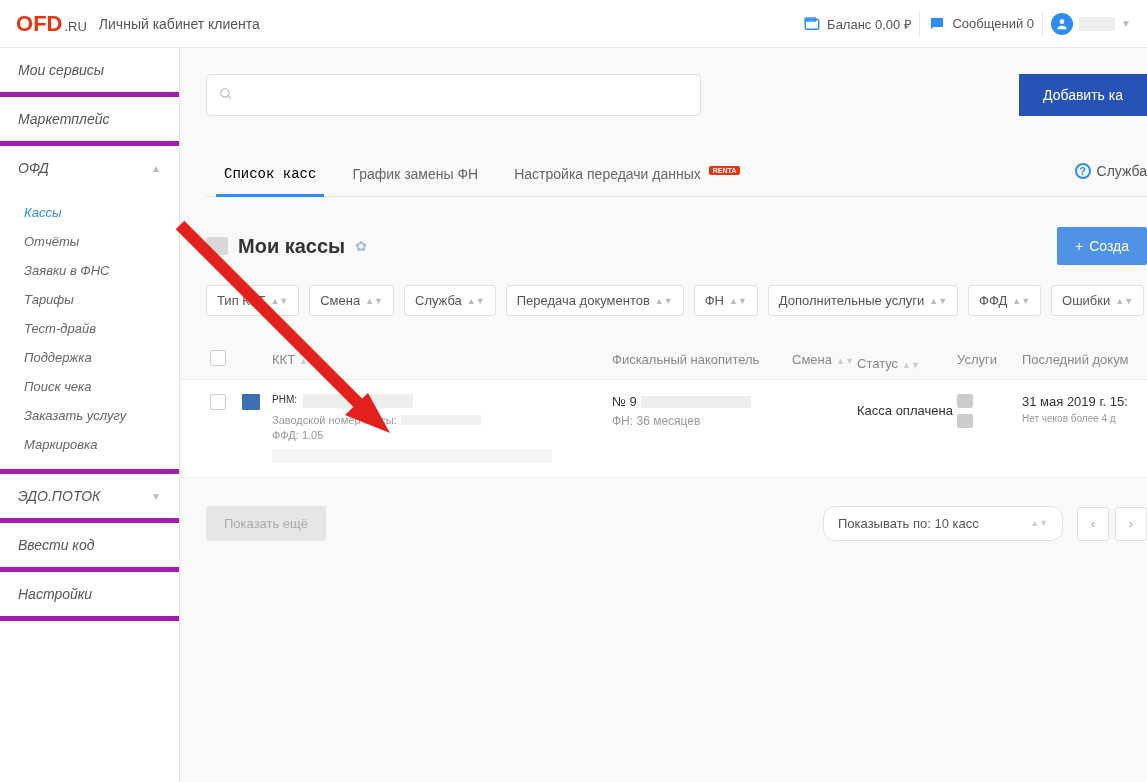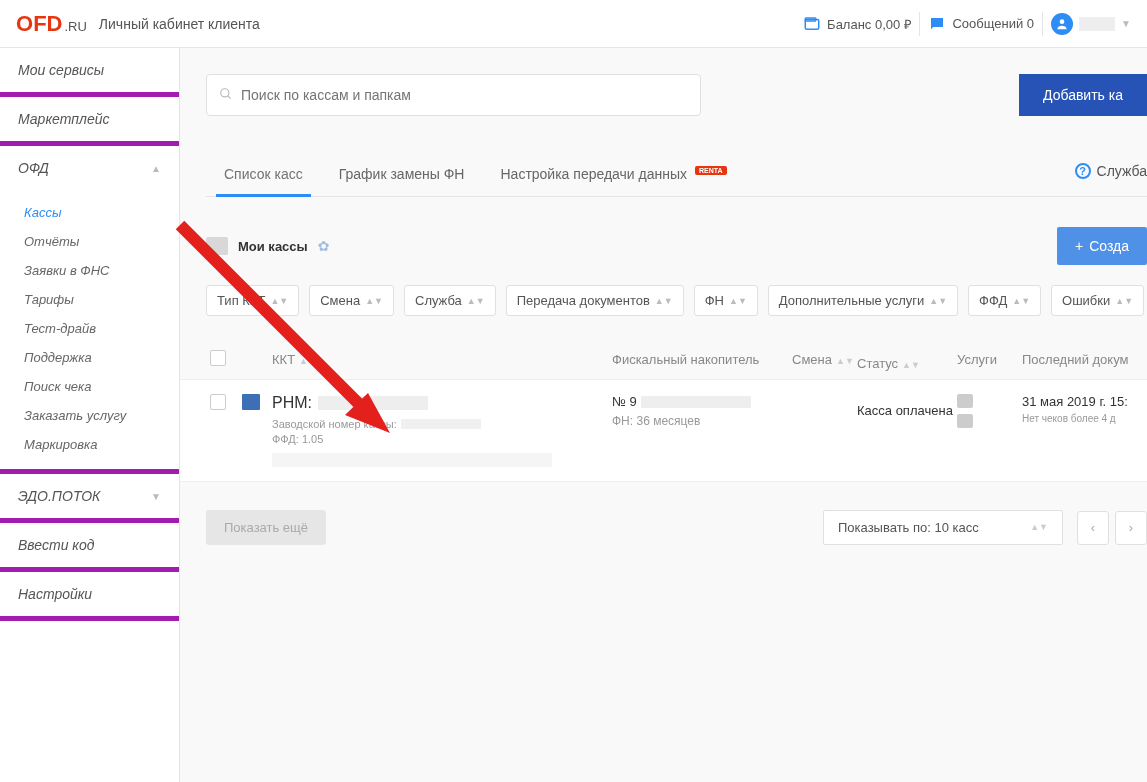--- a/index.html
+++ b/index.html
@@ -33,30 +33,30 @@
 
 .search-row { display: flex; align-items: center; gap: 20px; }
 .search-box { width: 495px; height: 42px; border: 1px solid #e0e0e0; border-radius: 4px; background: #fff; display: flex; align-items: center; padding: 0 12px; }
 .search-box input { border: none; outline: none; font-size: 14px; flex: 1; color: #333; background: transparent; }
 .search-ic { color: #bbb; margin-right: 8px; font-size: 14px; }
 .add-kkt-btn { margin-left: auto; height: 42px; background: #2653b5; color: #fff; border: none; padding: 0 24px; font-size: 14px; cursor: pointer; }
 
 
 .tabs { display: flex; align-items: center; margin-top: 40px; border-bottom: 1px solid #e5e5e5; padding-right: 0; position: relative; }
 .tab { padding: 10px 18px 14px; font-size: 14px; color: #666; cursor: pointer; position: relative; }
-.tab.active { color: #737373; }
+.tab.active { color: #000000; font-family: Liberation Mono, monospace; }
 .tab.active::after { content: ""; position: absolute; left: 10px; right: 10px; bottom: -1px; height: 3px; background: #2e8df5; }
 .badge-new { display: inline-block; background: #e6350f; color: #fff; font-size: 7px; padding: 1px 4px; border-radius: 2px; margin-left: 4px; vertical-align: top; font-weight: 700; }
 .tabs-right { margin-left: auto; display: flex; align-items: center; gap: 6px; color: #555; font-size: 14px; cursor: pointer; padding-bottom: 10px; }
 .help-ic { color: #2e8df5; width: 16px; height: 16px; border-radius: 50%; border: 2px solid #2e8df5; display: inline-flex; align-items: center; justify-content: center; font-size: 11px; font-weight: 700; }
 
 
 .section-title-row { display: flex; align-items: center; margin-top: 30px; }
 .folder-ic { width: 22px; height: 18px; background: #d8d8d8; border-radius: 2px; margin-right: 10px; }
-.section-title { font-size: 13px; font-weight: 600; color: #333; }
+.section-title { font-size: 20px; font-weight: 600; color: #333; }
 .gear-ic { color: #9fbce0; margin-left: 10px; font-size: 14px; cursor: pointer; }
 .create-btn { margin-left: auto; height: 38px; background: #4f91e6; color: #fff; border: none; padding: 0 18px; font-size: 14px; cursor: pointer; display: flex; align-items: center; gap: 6px; border-radius: 2px; }
 
 
 .filters { display: flex; gap: 10px; margin-top: 20px; flex-wrap: wrap; }
 .pill { border: 1px solid #e0e0e0; background: #fff; border-radius: 3px; padding: 7px 10px; font-size: 13px; color: #555; display: flex; align-items: center; gap: 5px; cursor: pointer; }
 .pill .srt { color: #bbb; font-size: 9px; line-height: 8px; display: flex; flex-direction: column; }
 
 
 .thdr { display: flex; align-items: center; margin-top: 24px; padding: 8px 0; font-size: 13px; color: #888; }
@@ -67,40 +67,40 @@
 .col-sm { width: 65px; }
 .col-st { width: 100px; margin-top: 8px; }
 .col-us { width: 65px; }
 .col-dt { flex: 1; }
 .srtic { color: #ccc; font-size: 9px; margin-left: 4px; display: inline-flex; flex-direction: column; line-height: 7px; }
 .checkbox { width: 16px; height: 16px; border: 1px solid #ccc; border-radius: 2px; display: inline-block; background: #fff; cursor: pointer; }
 
 
 .trow { display: flex; align-items: flex-start; padding: 14px 0; border-top: 1px solid #eee; border-bottom: 1px solid #eee; background: #fff; margin-left: -26px; padding-left: 26px; }
 .kkt-ic { width: 18px; height: 16px; background: #3d6fb5; display: inline-block; border-radius: 1px; }
-.kkt-cell .l1 { font-size: 16px; color: #333; display: flex; align-items: center; gap: 6px; }
+.kkt-cell .l1 { font-size: 10px; color: #333; display: flex; align-items: flex-start; gap: 6px; }
 .kkt-cell .l1 .blur { width: 110px; height: 14px; background: #eee; display: inline-block; }
 .kkt-cell .l2 { font-size: 11px; color: #999; margin-top: 6px; display: flex; align-items: center; gap: 4px; }
 .kkt-cell .l2 .blur { width: 80px; height: 10px; background: #f0f0f0; display: inline-block; }
 .kkt-cell .l3 { font-size: 11px; color: #999; margin-top: 3px; }
 .kkt-cell .l4 { margin-top: 8px; width: 280px; height: 14px; background: #f5f5f5; }
 .fn-cell .l1 { font-size: 13px; color: #333; display: flex; align-items: center; gap: 4px; }
 .fn-cell .l1 .blur { width: 110px; height: 12px; background: #eee; display: inline-block; }
 .fn-cell .l2 { font-size: 12px; color: #999; margin-top: 5px; }
 .sm-cell .sq { width: 18px; height: 16px; background: #ddd; border-radius: 2px; margin-top: 2px; }
 .st-cell { font-size: 13px; color: #333; line-height: 1.4; }
 .us-cell { display: flex; flex-direction: column; gap: 6px; }
 .us-cell .sq { width: 16px; height: 14px; background: #ccc; border-radius: 2px; }
 .dt-cell .l1 { font-size: 13px; color: #333; }
 .dt-cell .l2 { font-size: 10px; color: #999; margin-top: 4px; }
 
 
 .bottom { display: flex; align-items: center; margin-top: 28px; padding-right: 0; }
 .show-more { background: #e6e6e6; color: #aaa; border: none; padding: 10px 18px; font-size: 13px; border-radius: 3px; cursor: default; }
-.perpage { margin-left: auto; border: 1px solid #e0e0e0; background: #fff; border-radius: 2px; padding: 9px 14px; font-size: 13px; color: #555; display: flex; align-items: center; gap: 8px; width: 240px; justify-content: space-between; cursor: pointer; }
+.perpage { margin-left: auto; border: 1px solid #e0e0e0; background: #fff; border-radius: 12px; padding: 9px 14px; font-size: 13px; color: #555; display: flex; align-items: center; gap: 8px; width: 240px; justify-content: space-between; cursor: pointer; }
 .pager { display: flex; gap: 6px; margin-left: 14px; }
 .pgbtn { width: 32px; height: 34px; border: 1px solid #e0e0e0; background: #fff; display: flex; align-items: center; justify-content: center; color: #aaa; cursor: pointer; border-radius: 3px; }
 
 
 .arrow { position: absolute; left: 160px; top: 215px; width: 250px; height: 230px; pointer-events: none; z-index: 50; }
 </style>
 </head>
 <body>
 
 <div class="header">
@@ -189,21 +189,20 @@
   <div class="main-inner">
 
     <div class="search-row">
       <div class="search-box">
         <span class="search-ic">
           <svg width="14" height="14" viewBox="0 0 24 24" fill="none" stroke="#bbb" stroke-width="2">
               <circle cx="10" cy="10" r="7"></circle>
               <path d="m20 20-5-5"></path>
             </svg>
         </span>
-        <input type="text" placeholder="Поиск по кассам и папкам" style="">
       </div>
       <button class="add-kkt-btn">Добавить ка</button>
     </div>
 
     <div class="tabs">
       <div class="tab active">Список касс</div>
       <div class="tab">График замены ФН</div>
       <div class="tab">
         <span>Настройка передачи данных</span>
         <span class="badge-new">RENTA</span>

